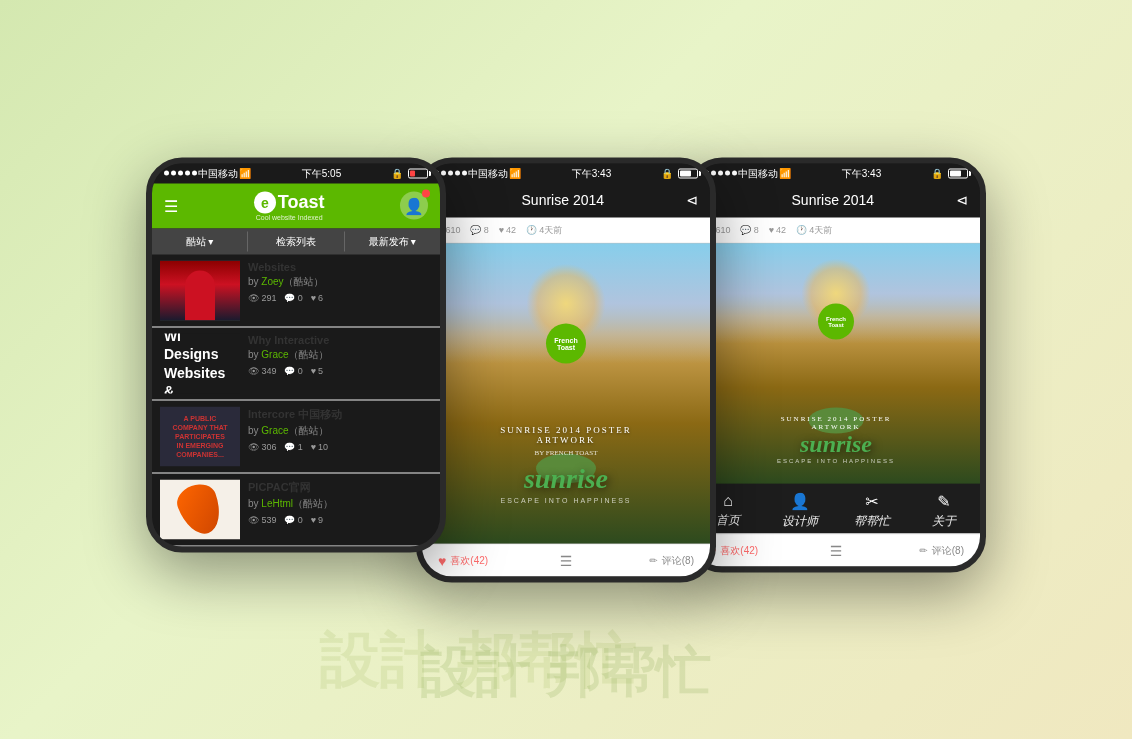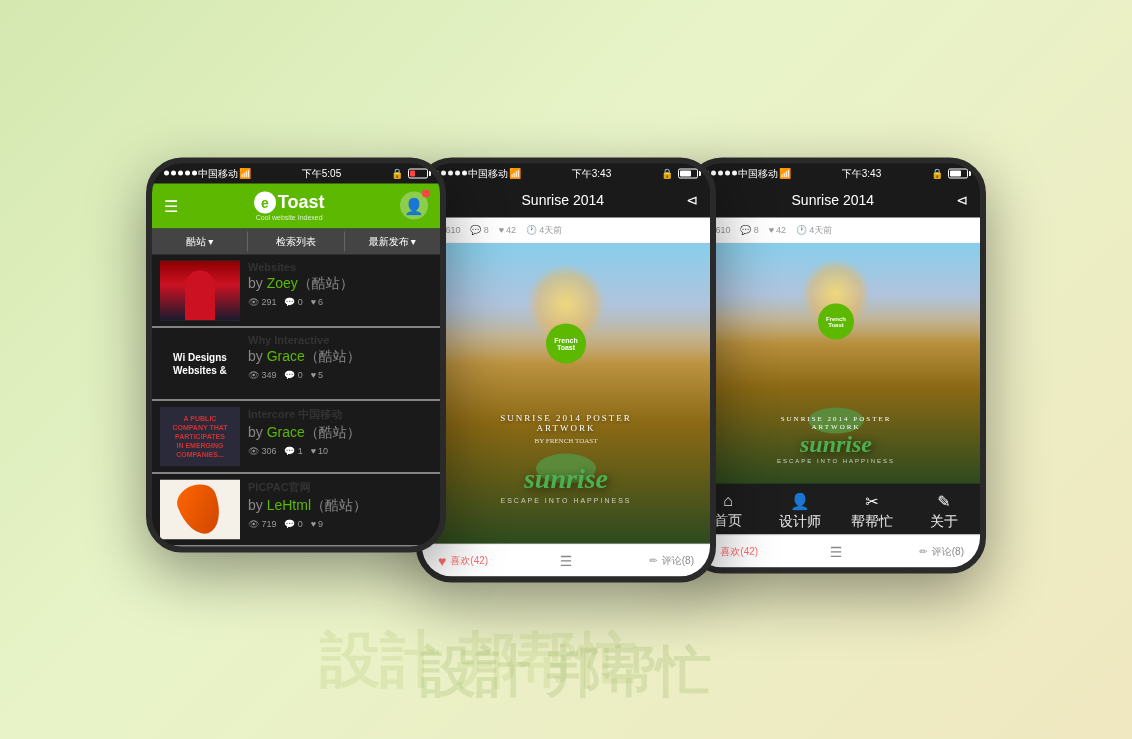--- a/index.html
+++ b/index.html
@@ -138,21 +138,21 @@
     }
     .list-thumb {
       width: 80px;
       height: 60px;
       flex-shrink: 0;
       object-fit: cover;
       overflow: hidden;
     }
     .list-info { flex: 1; }
     .list-title { font-size: 11px; font-weight: bold; color: #333; margin-bottom: 2px; }
-    .list-author { font-size: 14px; color: #888; margin-bottom: 4px; }
+    .list-author { font-size: 10px; color: #888; margin-bottom: 4px; }
     .list-author span { color: #5cb800; }
     .list-stats { display: flex; gap: 8px; font-size: 9px; color: #999; align-items: center; }
     .list-stat { display: flex; align-items: center; gap: 2px; }
 
     
     .thumb-alexander {
       background: linear-gradient(135deg, #2c3e50, #4a5568);
       width: 100%; height: 100%;
       display: flex; align-items: center; justify-content: center;
       position: relative; overflow: hidden;
@@ -329,21 +329,21 @@
     .bottom-nav-item {
       flex: 1;
       display: flex;
       flex-direction: column;
       align-items: center;
       gap: 2px;
       color: white;
       font-size: 8px;
     }
     .bottom-nav-icon { font-size: 16px; color: white; }
-    .bottom-nav-label { font-size: 14px; color: rgba(255,255,255,0.9); }
+    .bottom-nav-label { font-size: 12px; color: rgba(255,255,255,0.9); font-style: italic; }
 
     
     .sunrise-img-3 {
       width: 100%;
       height: 240px;
       background: linear-gradient(180deg, #87CEEB 0%, #d4a857 30%, #8B6914 60%, #2d4a1e 100%);
       position: relative;
       overflow: hidden;
     }
   </style>
@@ -431,21 +431,21 @@
             <span>♥</span>
             <span>6</span>
           </div>
         </div>
       </div>
     </div>
 
     <div class="list-item">
       <div class="list-thumb">
         <div class="thumb-widesigns">
-          <div style="font-size:10px;line-height:1.3;">Wi Designs<br>Websites &amp;</div>
+          <div style="font-size:14px;line-height:1.3;">Wi Designs<br>Websites &amp;</div>
         </div>
       </div>
       <div class="list-info">
         <div class="list-title">Why Interactive</div>
         <div class="list-author">by <span>Grace</span>（酷站）</div>
         <div class="list-stats">
           <div class="list-stat">
             <span>👁</span>
             <span>349</span>
           </div>
@@ -492,21 +492,21 @@
         <div class="thumb-picpac">
           <div class="thumb-picpac-obj"></div>
         </div>
       </div>
       <div class="list-info">
         <div class="list-title">PICPAC官网</div>
         <div class="list-author">by <span>LeHtml</span>（酷站）</div>
         <div class="list-stats">
           <div class="list-stat">
             <span>👁</span>
-            <span>719</span>
+            <span>539</span>
           </div>
           <div class="list-stat">
             <span>💬</span>
             <span>0</span>
           </div>
           <div class="list-stat">
             <span>♥</span>
             <span>9</span>
           </div>
         </div>
@@ -562,21 +562,21 @@
       </div>
     </div>
 
     <div class="sunrise-img">
       <div class="clouds"></div>
       <div class="sun-glow"></div>
       <div class="sunrise-badge">French<br>Toast</div>
       <div class="island"></div>
       <div class="sunrise-text-overlay">
         <div class="sunrise-poster-title">SUNRISE 2014 POSTER ARTWORK</div>
-        <div style="font-size:7px;color:rgba(255,255,255,0.8);font-family:serif;margin-bottom:18px;">BY FRENCH TOAST</div>
+        <div style="font-size:7px;color:rgba(255,255,255,0.8);font-family:serif;margin-bottom:6px;">BY FRENCH TOAST</div>
         <div class="sunrise-main-text">sunrise</div>
         <div style="font-size:7px;color:rgba(255,255,255,0.7);letter-spacing:2px;margin-top:2px;">ESCAPE INTO HAPPINESS</div>
       </div>
     </div>
 
     <div class="action-bar">
       <div class="action-like">
         <span class="action-like-heart">♥</span>
         <span>喜欢(42)</span>
       </div>

